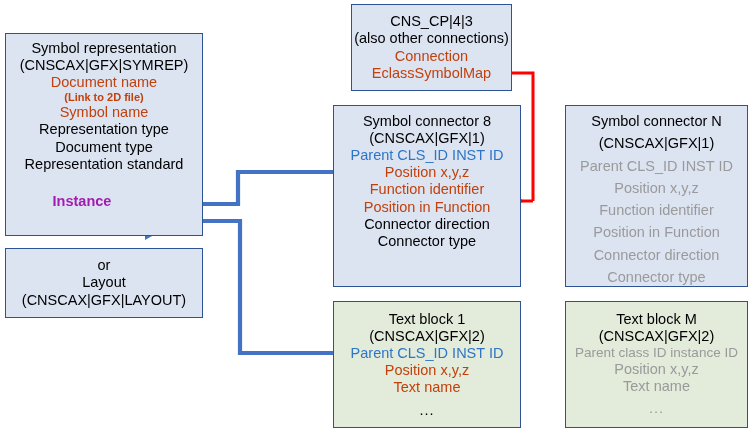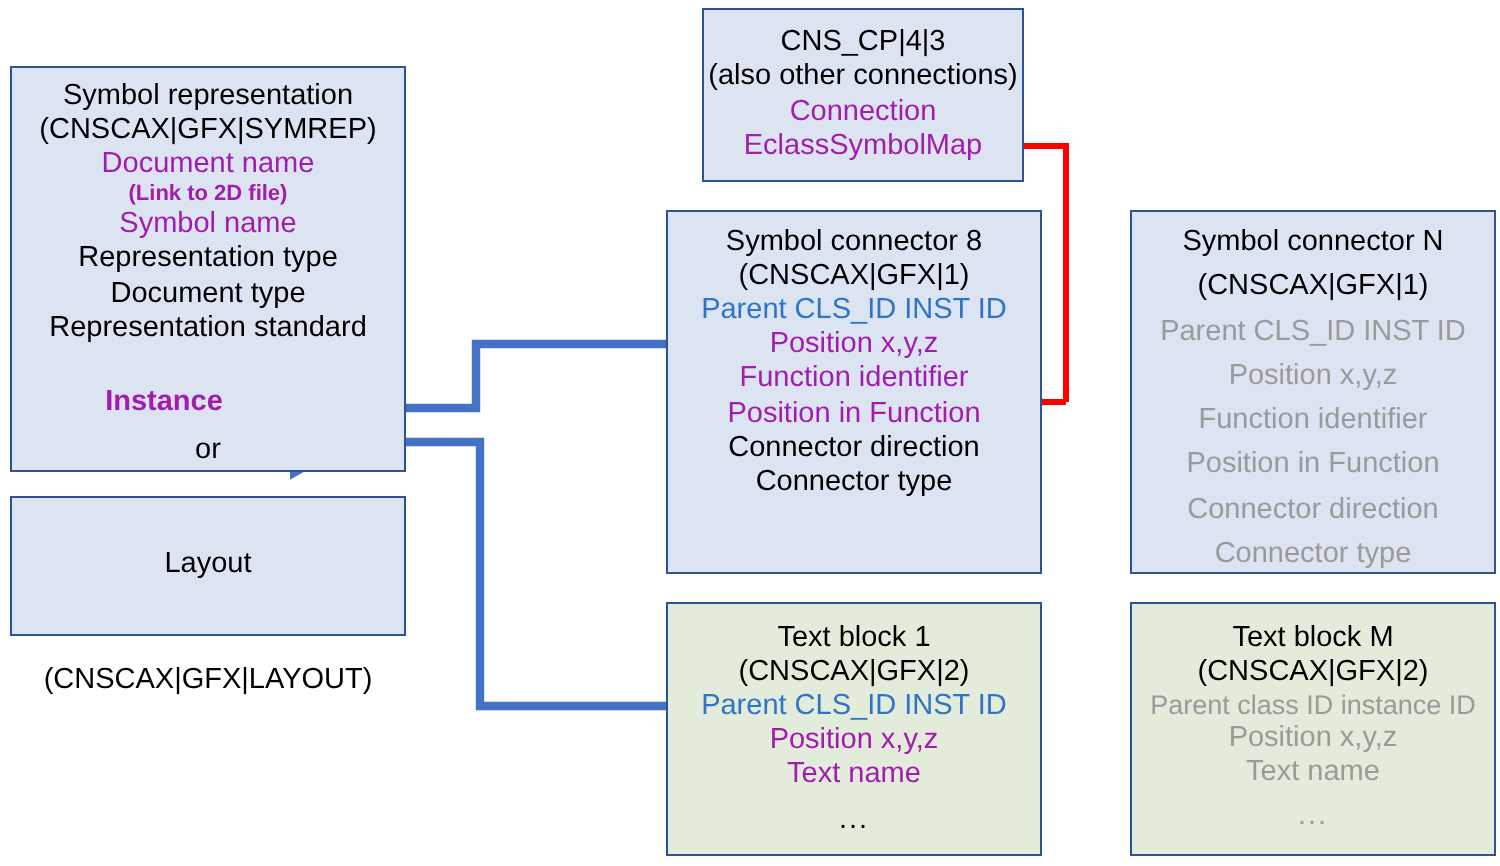--- a/index.html
+++ b/index.html
@@ -23,21 +23,21 @@
   .box-blue{
     background:#dce4f2;
     border:1.3px solid #2e5395;
   }
   .box-green{
     background:#e3ebda;
     border:1.3px solid #2e5395;
   }
   .ln{display:block;white-space:nowrap;}
   .c-black{color:#000000;}
-  .c-red{color:#a21caf;}
+  .c-red{color:#c2410c;}
   .c-blue{color:#2e75c6;}
   .c-gray{color:#9a9a9a;}
   .c-instance{color:#a21caf;font-weight:bold;}
   .fs14{font-size:14.5px;}
   .fs13{font-size:13.5px;}
   .fs11{font-size:11px;}
   .bold{font-weight:bold;}
   .dots{letter-spacing:1px;}
   svg.wires{
     position:absolute;left:0;top:0;width:750px;height:433px;
@@ -81,21 +81,21 @@
     <span class="ln fs14 c-black">(CNSCAX|GFX|SYMREP)</span>
     <span class="ln fs14 c-red">Document name</span>
     <span class="ln fs11 c-red bold">(Link to 2D file)</span>
     <span class="ln fs14 c-red">Symbol name</span>
     <span class="ln fs14 c-black">Representation type</span>
     <span class="ln fs14 c-black">Document type</span>
     <span class="ln fs14 c-black">Representation standard</span>
     <span class="ln fs14 c-instance" style="margin-top:20px;margin-right:44px;">Instance</span>
   </div>
 
-  <div class="box box-blue" style="left:5px;top:248px;width:198px;height:70px;justify-content:center;gap:40px;">
+  <div class="box box-blue" style="left:5px;top:248px;width:198px;height:70px;justify-content:center;">
     <span class="ln fs14 c-black">or</span>
     <span class="ln fs14 c-black">Layout</span>
     <span class="ln fs14 c-black">(CNSCAX|GFX|LAYOUT)</span>
   </div>
 
   <div class="box box-blue" style="left:333px;top:4px;width:161px;height:87px;justify-content:center;margin-left:18px;">
     <span class="ln fs14 c-black">CNS_CP|4|3</span>
     <span class="ln fs14 c-black">(also other connections)</span>
     <span class="ln fs14 c-red">Connection</span>
     <span class="ln fs14 c-red">EclassSymbolMap</span>

